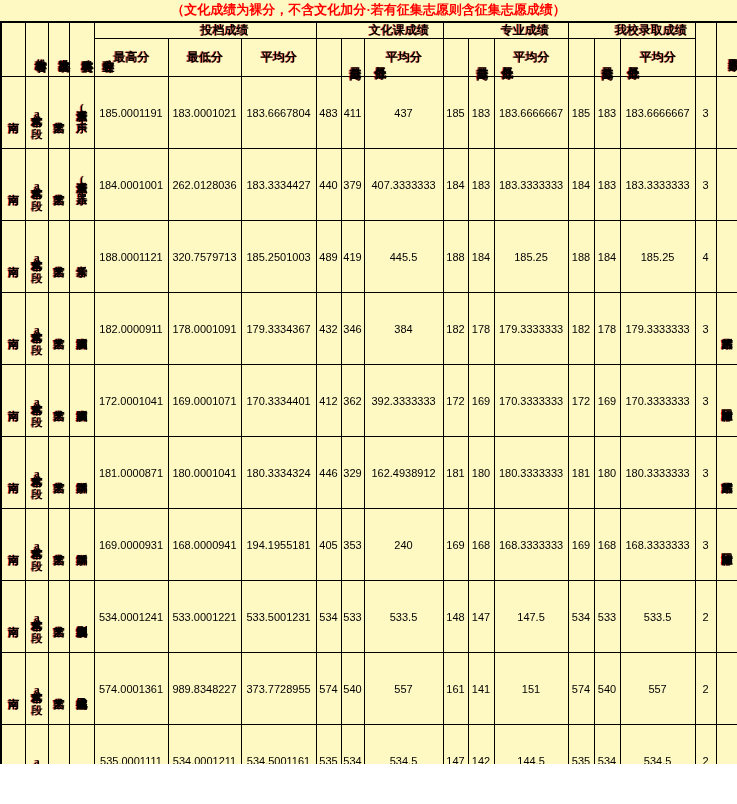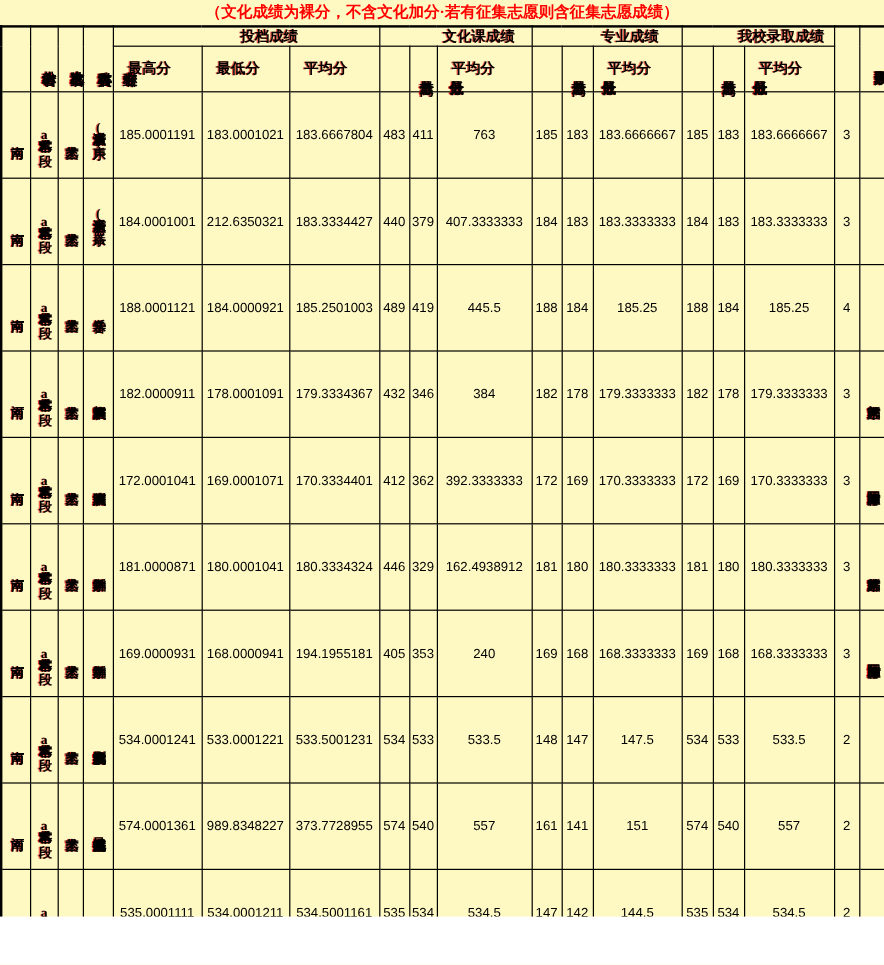--- a/index.html
+++ b/index.html
@@ -1,21 +1,21 @@
 <!DOCTYPE html>
 <html><head>
 <meta charset="utf-8">
 <style>
   html,body{margin:0;padding:0;background:#fff;}
   .page{width:737px;height:764px;background:#fef9c3;overflow:hidden;position:relative;font-family:"Liberation Serif",serif;}
   .title{height:21px;line-height:20px;text-align:center;color:#ff0000;font-weight:bold;font-size:13px;font-family:"Liberation Serif",serif;}
   table{border-collapse:collapse;table-layout:fixed;width:737px;border:2px solid #000;}
   th,td{border:1px solid #000;padding:0;margin:0;text-align:center;vertical-align:middle;}
   th{font-weight:bold;font-size:12px;color:#000;text-shadow:-1px 0 rgba(215,0,0,.65);padding-left:39px;}
-  th.hleft{text-align:left;padding-left:12px;margin-left:24px;}
+  th.hleft{text-align:center;padding-left:1px;margin-left:24px;}
   .grouprow th{height:15px;line-height:15px;}
   .subrow th{height:37px;}
   .cjk{font-weight:bold;font-size:11px;color:#000;text-shadow:-1px 0 rgba(215,0,0,.65);}
   .v{writing-mode:vertical-rl;text-orientation:upright;display:inline-block;line-height:1.0;letter-spacing:0;}
   .hbox{height:53px;display:flex;align-items:center;justify-content:center;overflow:visible;}
   .sbox{height:37px;display:flex;align-items:center;justify-content:center;overflow:visible;}
   .rbox{height:71px;display:flex;align-items:center;justify-content:center;overflow:visible;}
   td.num{font-family:"Liberation Sans",sans-serif;font-size:11px;color:#000;}
   tbody tr{height:72px;}
   tbody tr.sliver{height:40px;}
@@ -143,21 +143,21 @@
           <td>
             <div class="rbox">
               <span class="v cjk">音乐表演(声乐)</span>
             </div>
           </td>
           <td class="num">185.0001191</td>
           <td class="num">183.0001021</td>
           <td class="num">183.6667804</td>
           <td class="num">483</td>
           <td class="num">411</td>
-          <td class="num">763</td>
+          <td class="num">437</td>
           <td class="num">185</td>
           <td class="num">183</td>
           <td class="num">183.6666667</td>
           <td class="num">185</td>
           <td class="num">183</td>
           <td class="num">183.6666667</td>
           <td class="num">3</td>
           <td>
             <div class="rbox">
               <span class="v cjk"></span>
@@ -179,21 +179,21 @@
             <div class="rbox">
               <span class="v cjk">艺术类</span>
             </div>
           </td>
           <td>
             <div class="rbox">
               <span class="v cjk">音乐表演(器乐)</span>
             </div>
           </td>
           <td class="num">184.0001001</td>
-          <td class="num">212.6350321</td>
+          <td class="num">262.0128036</td>
           <td class="num">183.3334427</td>
           <td class="num">440</td>
           <td class="num">379</td>
           <td class="num">407.3333333</td>
           <td class="num">184</td>
           <td class="num">183</td>
           <td class="num">183.3333333</td>
           <td class="num">184</td>
           <td class="num">183</td>
           <td class="num">183.3333333</td>
@@ -219,21 +219,21 @@
             <div class="rbox">
               <span class="v cjk">艺术类</span>
             </div>
           </td>
           <td>
             <div class="rbox">
               <span class="v cjk">音乐学</span>
             </div>
           </td>
           <td class="num">188.0001121</td>
-          <td class="num">184.0000921</td>
+          <td class="num">320.7579713</td>
           <td class="num">185.2501003</td>
           <td class="num">489</td>
           <td class="num">419</td>
           <td class="num">445.5</td>
           <td class="num">188</td>
           <td class="num">184</td>
           <td class="num">185.25</td>
           <td class="num">188</td>
           <td class="num">184</td>
           <td class="num">185.25</td>

